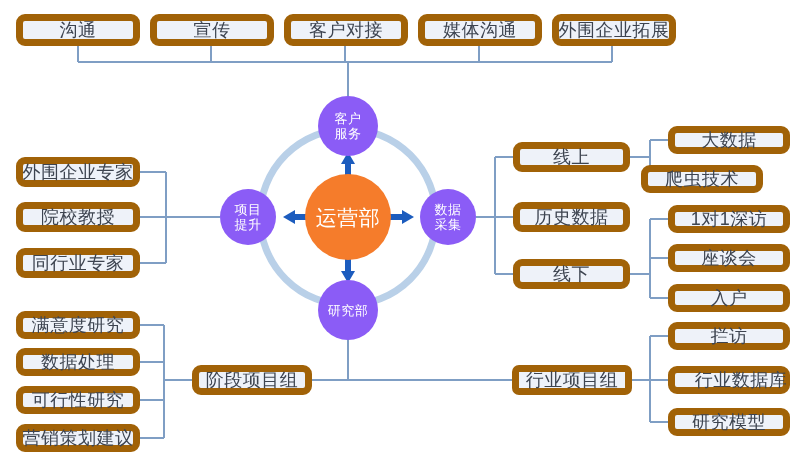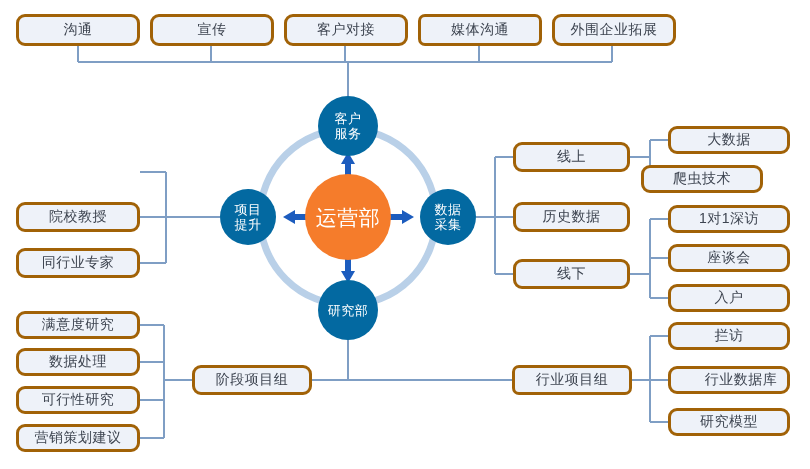--- a/index.html
+++ b/index.html
@@ -3,44 +3,44 @@
 <meta charset="utf-8">
 <style>
   html,body{margin:0;padding:0;background:#ffffff;}
   body{font-family:"Liberation Sans","DejaVu Sans",sans-serif;}
   #stage{position:relative;width:810px;height:469px;background:#fff;overflow:hidden;}
   #wires{position:absolute;left:0;top:0;width:810px;height:469px;}
   .node{
     position:absolute;
     box-sizing:border-box;
     background:#eef2f9;
-    border:3px solid #a16207;
+    border:7px solid #a16207;
     border-radius:9px;
     color:#3d4450;
-    font-size:14px;
+    font-size:18px;
     display:flex;
     align-items:center;
     justify-content:center;
     letter-spacing:.5px;
     white-space:nowrap;
   }
   .circ{
     position:absolute;
     box-sizing:border-box;
     border-radius:50%;
     display:flex;
     align-items:center;
     justify-content:center;
     text-align:center;
     color:#ffffff;
     font-size:13px;
     line-height:15px;
     letter-spacing:.5px;
   }
-  .circ.blue{background:#0369a1;}
+  .circ.blue{background:#8b5cf6;}
   .circ.orange{background:#f57c2b;font-size:21px;}
   .circ span{display:block;}
 </style>
 </head>
 <body>
 
 <div id="stage">
 
   <svg id="wires" viewBox="0 0 810 469" xmlns="http://www.w3.org/2000/svg">
     <g stroke="#7f9ec4" stroke-width="2" fill="none" stroke-linecap="butt">
@@ -111,21 +111,21 @@
       <g>
         <rect x="389" y="214" width="14" height="6"></rect>
         <polygon points="414,217 402,210 402,224"></polygon>
       </g>
     </g>
   </svg>
 
   <div class="node" style="left:16px;top:14px;width:124px;height:32px;">沟通</div>
   <div class="node" style="left:150px;top:14px;width:124px;height:32px;">宣传</div>
   <div class="node" style="left:284px;top:14px;width:124px;height:32px;">客户对接</div>
-  <div class="node" style="left:418px;top:14px;width:124px;height:32px;border-radius:7px;">媒体沟通</div>
+  <div class="node" style="left:418px;top:14px;width:124px;height:32px;">媒体沟通</div>
   <div class="node" style="left:552px;top:14px;width:124px;height:32px;">外围企业拓展</div>
 
   <div class="circ blue" style="left:318px;top:96px;width:60px;height:60px;flex-direction:column;">
     <span>客户</span>
     <span>服务</span>
   </div>
 
   <div class="circ blue" style="left:220px;top:189px;width:56px;height:56px;flex-direction:column;">
     <span>项目</span>
     <span>提升</span>
@@ -137,20 +137,21 @@
 
   <div class="circ blue" style="left:420px;top:189px;width:56px;height:56px;flex-direction:column;">
     <span>数据</span>
     <span>采集</span>
   </div>
 
   <div class="circ blue" style="left:318px;top:280px;width:60px;height:60px;">
     <span>研究部</span>
   </div>
 
+  <div class="node" style="left:16px;top:157px;width:124px;height:30px;">外围企业专家</div>
   <div class="node" style="left:16px;top:202px;width:124px;height:30px;">院校教授</div>
   <div class="node" style="left:16px;top:248px;width:124px;height:30px;">同行业专家</div>
 
   <div class="node" style="left:513px;top:142px;width:117px;height:30px;">线上</div>
   <div class="node" style="left:513px;top:202px;width:117px;height:30px;">历史数据</div>
   <div class="node" style="left:513px;top:259px;width:117px;height:30px;">线下</div>
 
   <div class="node" style="left:668px;top:126px;width:122px;height:28px;">大数据</div>
   <div class="node" style="left:641px;top:165px;width:122px;height:28px;font-family:Liberation Serif, serif;">爬虫技术</div>
 

